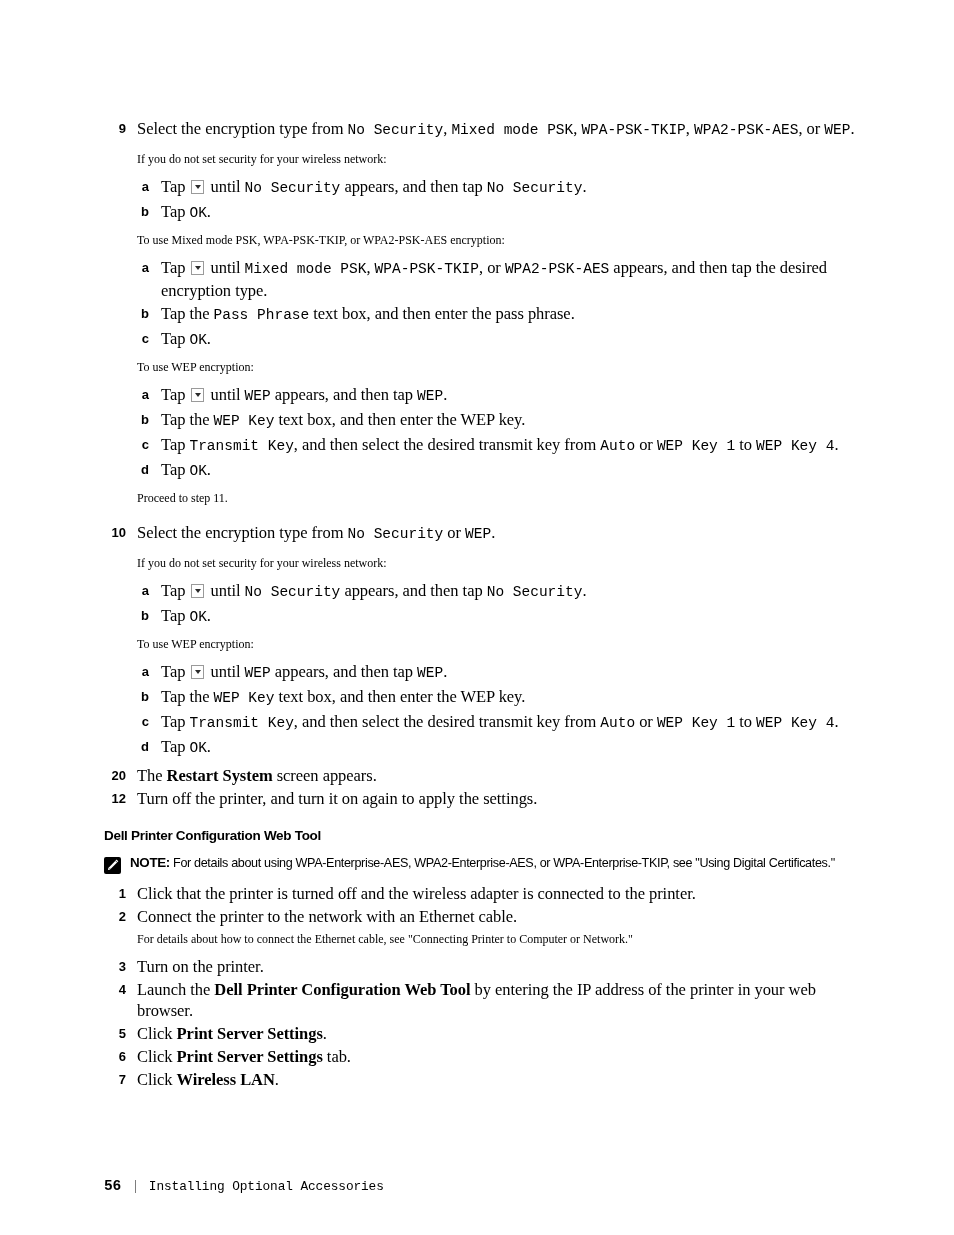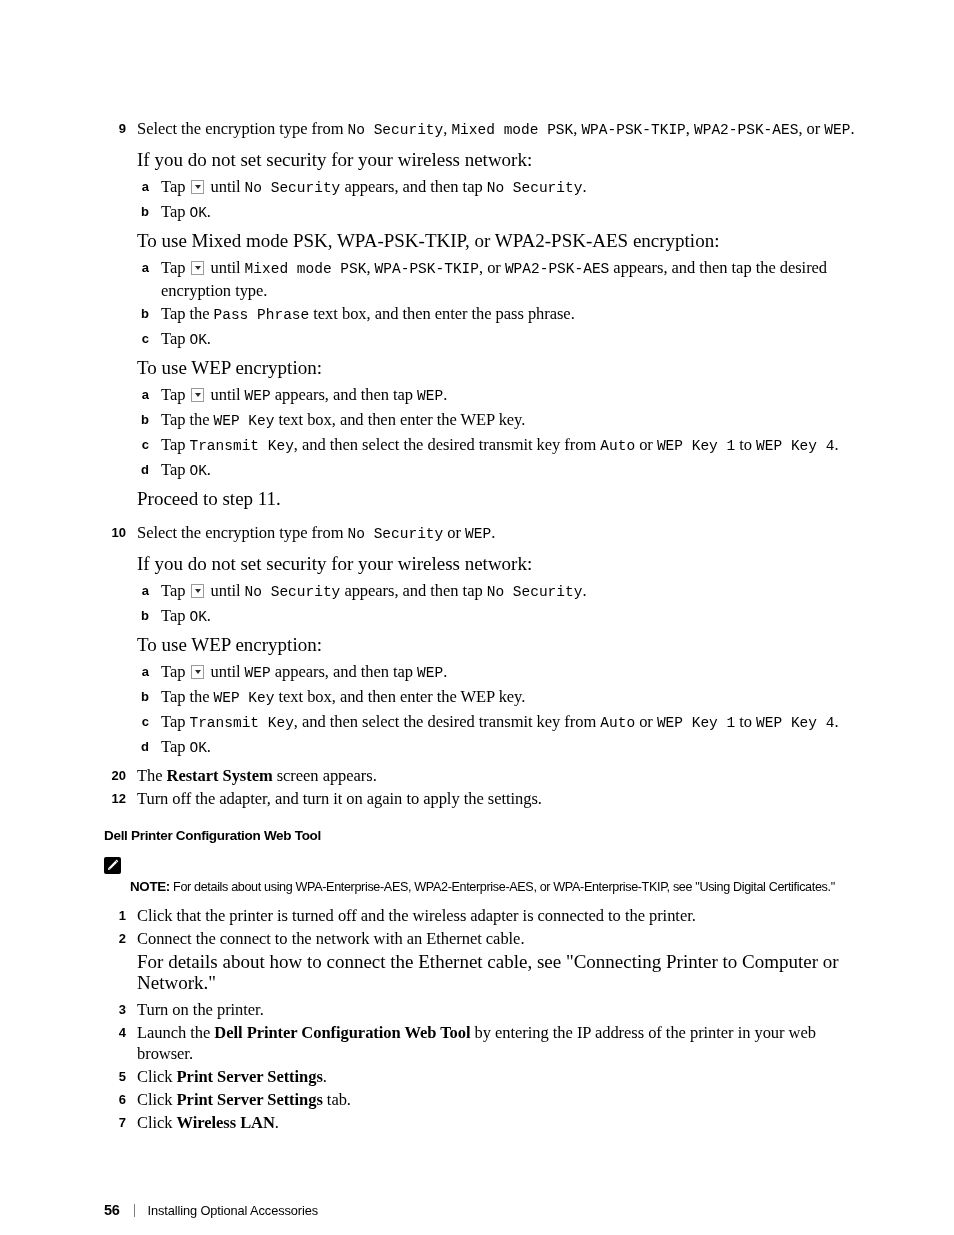--- a/index.html
+++ b/index.html
@@ -51,21 +51,21 @@
 
   .rowtext {
     flex: 1 1 auto;
     font-size: 16.5px;
     line-height: 21px;
     letter-spacing: -0.05px;
   }
   .lvl2 { margin-left: 33px; }
 
   .para {
-    font-size: 19px;
+    font-size: 12px;
     line-height: 21px;
     margin-left: 33px;
     margin-bottom: 2px;
   }
 
   .gap-xs { height: 4px; }
   .gap-s  { height: 6px; }
   .gap-m  { height: 11px; }
 
   
@@ -127,36 +127,34 @@
     margin-right: 9px;
     margin-top: 2px;
   }
   .note-icon svg { position: absolute; left: 0; top: 0; }
   .note-body {
     flex: 1 1 auto;
     font-family: "Liberation Sans", "DejaVu Sans", sans-serif;
     font-size: 12.6px;
     line-height: 16.5px;
     letter-spacing: -0.35px;
-    margin-top: 24px;
   }
   .note-label {
     font-weight: bold;
     font-size: 13.4px;
   }
 
   
   .footer {
     position: absolute;
     left: 104px;
     top: 1178px;
     display: flex;
     align-items: center;
-    font-family: Liberation Sans, sans-serif;
-    margin-top: 24px;
+    font-family: Liberation Mono, monospace;
   }
   .footer-page {
     font-weight: bold;
     font-size: 14.5px;
     letter-spacing: -0.3px;
     color: #000;
   }
   .footer-sep {
     width: 1px;
     height: 13px;
@@ -287,21 +285,21 @@
 
     <div class="gap-xs"></div>
 
     <div class="row">
       <div class="marker num">20</div>
       <div class="rowtext"><span>The </span><span class="b">Restart System</span><span> screen appears.</span></div>
     </div>
 
     <div class="row">
       <div class="marker num">12</div>
-      <div class="rowtext">Turn off the adapter, and turn it on again to apply the settings.</div>
+      <div class="rowtext">Turn off the printer, and turn it on again to apply the settings.</div>
     </div>
 
     <div class="section-head">Dell Printer Configuration Web Tool</div>
 
     <div class="note">
       <div class="note-icon">
         <svg width="17" height="17" viewBox="0 0 17 17" aria-hidden="true">
           <path d="M12.6 2.6 L14.3 4.3 L6.6 12.0 L4.0 13.0 L4.9 10.4 Z" fill="#ffffff"></path>
           <path d="M4.0 13.0 L4.9 10.4 L6.6 12.0 Z" fill="#ffffff"></path>
           <path d="M11.5 3.7 L13.2 5.4" stroke="#000000" stroke-width="0.7" fill="none"></path>
@@ -311,21 +309,21 @@
       <div class="note-body"><span class="note-label">NOTE:</span><span> For details about using WPA-Enterprise-AES, WPA2-Enterprise-AES, or WPA-Enterprise-TKIP, see "Using Digital Certificates."</span></div>
     </div>
 
     <div class="row">
       <div class="marker num">1</div>
       <div class="rowtext">Click that the printer is turned off and the wireless adapter is connected to the printer.</div>
     </div>
 
     <div class="row">
       <div class="marker num">2</div>
-      <div class="rowtext">Connect the connect to the network with an Ethernet cable.</div>
+      <div class="rowtext">Connect the printer to the network with an Ethernet cable.</div>
     </div>
     <div class="para">For details about how to connect the Ethernet cable, see "Connecting Printer to Computer or Network."</div>
 
     <div class="gap-xs"></div>
 
     <div class="row">
       <div class="marker num">3</div>
       <div class="rowtext">Turn on the printer.</div>
     </div>
 

